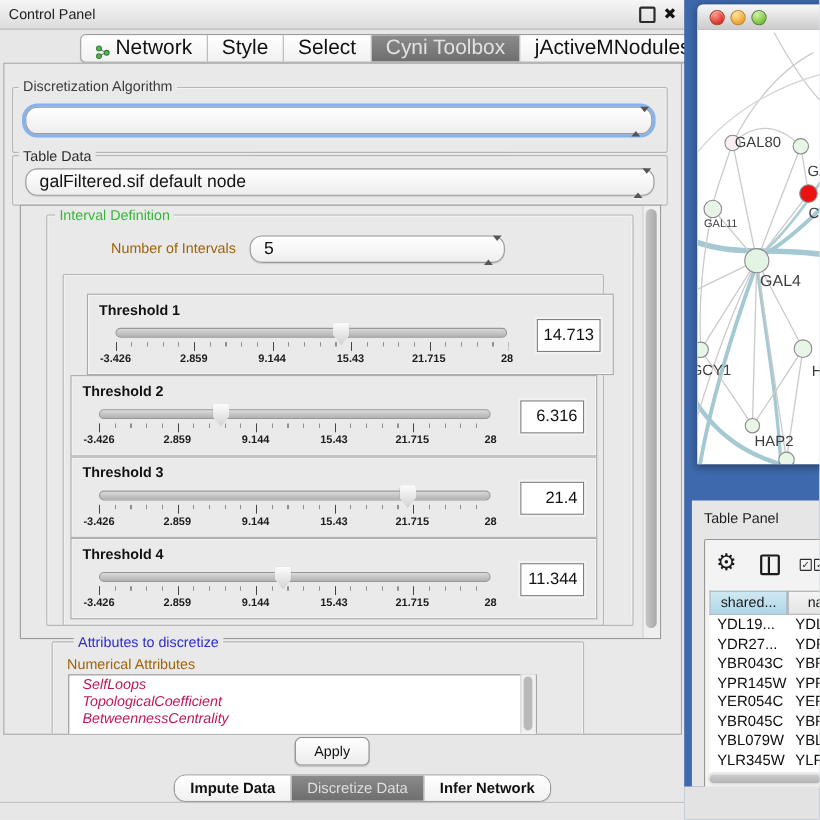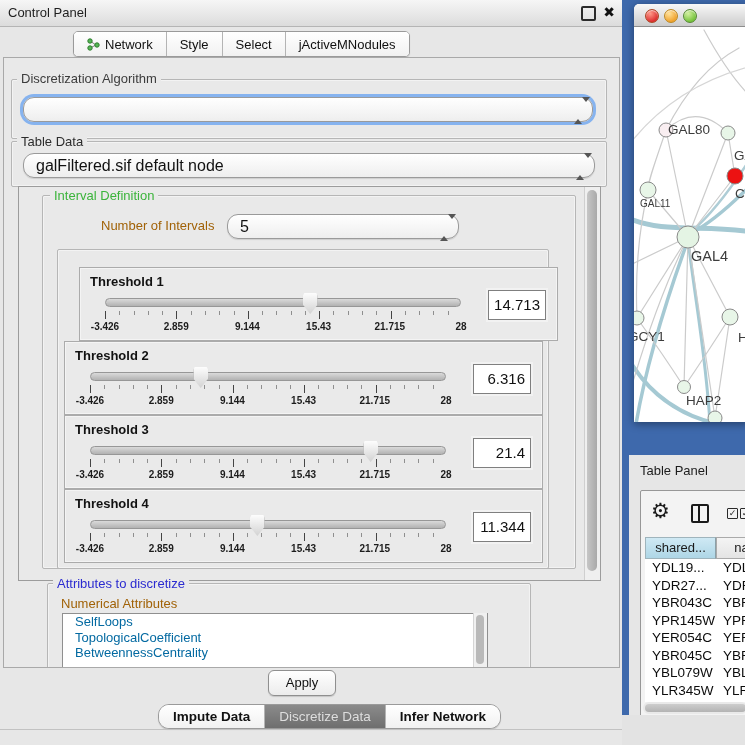--- a/index.html
+++ b/index.html
@@ -11,21 +11,21 @@
   .control-panel{position:absolute;left:0;top:0;width:622px;height:745px;background:#e7e7e7;}
   .cp-titlebar{position:absolute;left:0;top:0;width:622px;height:26px;
       background:linear-gradient(#f6f6f6,#dcdcdc);border-bottom:1px solid #b5b5b5;}
   .cp-title{position:absolute;left:8px;top:0;line-height:26px;font-size:13px;color:#1d1d1d;}
   .cp-float{position:absolute;right:26px;top:6px;width:11px;height:11px;border:2px solid #2b2b2b;border-radius:2px;}
   .cp-close{position:absolute;right:7px;top:4px;font-size:14px;font-weight:bold;color:#111;}
 
   .tabbar{position:absolute;left:73px;top:31px;height:24px;display:flex;
       border:1px solid #9a9a9a;border-radius:5px;overflow:hidden;background:#fff;
       box-shadow:0 1px 1px rgba(0,0,0,.15);}
-  .tab{display:flex;align-items:center;gap:5px;padding:0 13px;font-size:13px;color:#111;
+  .tab{display:flex;align-items:center;gap:5px;padding:0 13px;font-size:19px;color:#111;
       background:linear-gradient(#ffffff,#f1f1f1);white-space:nowrap;cursor:default;}
   .tab + .tab{border-left:1px solid #b4b4b4;}
   .tab[data-sel="true"]{background:linear-gradient(#8b8b8b,#6e6e6e);color:#e2e2e2;}
   .tabicon{display:none;width:13px;height:13px;}
   .tab:first-child .tabicon{display:inline-block;}
 
   .content-box{position:absolute;left:3px;top:57px;width:615px;height:609px;
       border:1px solid #a9a9a9;background:#e9e9e9;overflow:hidden;}
 
   .groupbox{position:absolute;border:1px solid #b6b6b6;border-radius:2px;
@@ -71,21 +71,21 @@
       background-image:repeating-linear-gradient(to right,#444 0 1px,transparent 1px 20%);}
   .tlabels{position:absolute;left:0;right:0;top:27px;height:13px;}
   .tlabel{position:absolute;transform:translateX(-50%);font-size:10px;font-weight:bold;color:#1c1c1c;white-space:nowrap;}
   .valbox{position:absolute;right:11px;top:22px;width:56px;height:28px;background:#fff;
       border:1px solid #7f7f7f;box-shadow:0 0 0 2px #f2f2f2;}
   .valbox span{position:absolute;right:5px;top:0;line-height:28px;font-size:15px;color:#111;}
 
   
   .attr-list{position:absolute;left:58px;top:612px;width:424px;height:54px;background:#fff;
       border:1px solid #8f8f8f;overflow:hidden;}
-  .attr-item{padding-left:12px;font-size:13px;line-height:15.5px;color:#0369a1;white-space:nowrap;}
+  .attr-item{padding-left:12px;font-size:13px;line-height:15.5px;color:#be185d;white-space:nowrap;font-style:italic;}
   .attr-scroll{position:absolute;right:0;top:0;width:13px;height:100%;background:#f0f0f0;border-left:1px solid #d5d5d5;}
   .attr-scroll .thumbv{position:absolute;left:2px;top:2px;width:8px;height:90%;border-radius:4px;background:#b9b9b9;}
 
   .apply-btn{position:absolute;left:268px;top:670px;width:66px;height:24px;
       border:1px solid #8f8f8f;border-radius:6px;background:linear-gradient(#ffffff,#ececec);
       font-size:13px;color:#111;text-align:center;line-height:23px;box-shadow:0 1px 1px rgba(0,0,0,.15);}
 
   .bottom-tabbar{position:absolute;left:158px;top:704px;height:23px;display:flex;
       border:1px solid #9a9a9a;border-radius:11px;overflow:hidden;background:#fff;box-shadow:0 1px 1px rgba(0,0,0,.15);text-align:center;}
   .btab{display:flex;align-items:center;padding:0 14px;font-size:13.5px;font-weight:bold;color:#111;
@@ -164,20 +164,24 @@
       <div class="tab" data-sel="false">
 
         <span>Style</span>
       </div>
 
       <div class="tab" data-sel="false">
 
         <span>Select</span>
       </div>
 
+      <div class="tab" data-sel="true">
+
+        <span>Cyni Toolbox</span>
+      </div>
 
       <div class="tab" data-sel="false">
 
         <span>jActiveMNodules</span>
       </div>
     </div>
 
   <div class="content-box">
 
     <div class="groupbox" style="left:7px;top:21px;width:594px;height:58px;"></div>
@@ -319,21 +323,21 @@
                 </div>
             </div>
             <div class="valbox">
               <span>11.344</span>
             </div>
           </div>
         </div>
     </div>
 
     <div class="groupbox" style="left:43px;top:525px;width:482px;height:110px;"></div>
-    <span class="grouplabel blue-label" style="left:49px;top:518px;">Attributes to discretize</span>
+    <span class="grouplabel blue-label" style="left:63px;top:518px;">Attributes to discretize</span>
     <span class="grouplabel boldlab" style="left:53px;top:538px;background:transparent;">Numerical Attributes</span>
     <div class="attr-list" style="top:555px;">
 
         <div class="attr-item">SelfLoops</div>
 
         <div class="attr-item">TopologicalCoefficient</div>
 
         <div class="attr-item">BetweennessCentrality</div>
       </div>
     <div class="attr-scroll" style="position:absolute;left:469px;top:555px;height:54px;">

